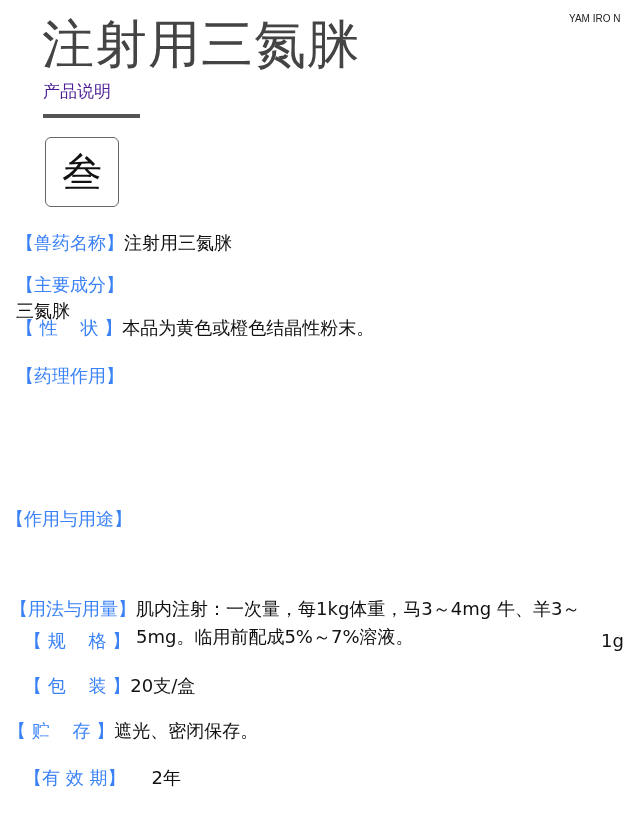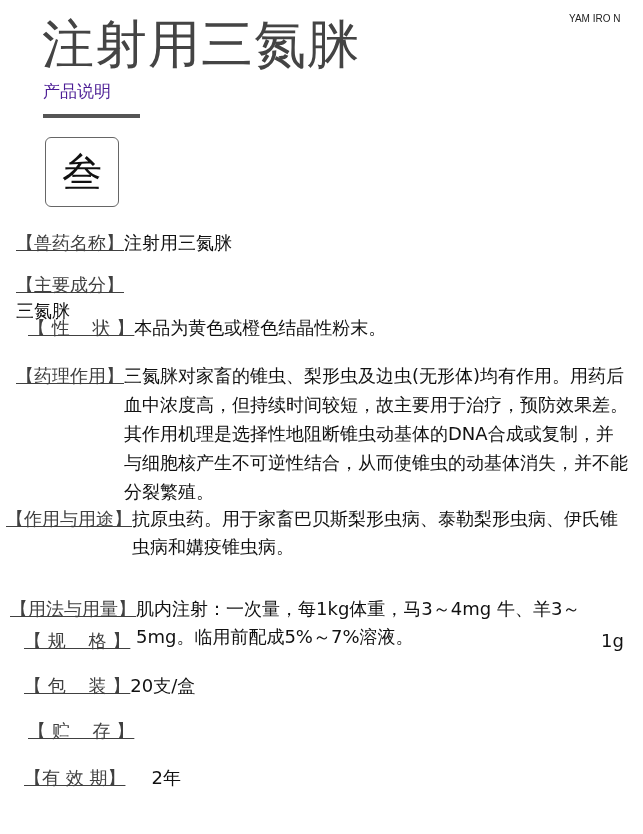--- a/index.html
+++ b/index.html
@@ -8,63 +8,62 @@
   .title { position: absolute; left: 42px; top: 14px; font-family: "DejaVu Serif", "Liberation Serif", serif;
            font-size: 52px; color: #444; letter-spacing: 1px; line-height: 60px; white-space: nowrap; }
   .brand { position: absolute; left: 569px; top: 10px; font-size: 10px; color: #222; width: 70px;
            line-height: 17px; font-family: "Liberation Sans", sans-serif; }
   .subtitle { position: absolute; left: 43px; top: 80px; font-size: 17px; color: #4c1d95; }
   .underline { position: absolute; left: 43px; top: 114px; width: 97px; height: 4px; background: #555; }
   .charbox { position: absolute; left: 45px; top: 137px; width: 74px; height: 70px; border: 1.5px solid #666;
              border-radius: 6px; display: flex; align-items: center; justify-content: center;
              font-size: 40px; color: #111; box-sizing: border-box; }
   .row { position: absolute; display: flex; font-size: 18px; line-height: 26px; }
-  .label { color: #404040; white-space: pre; flex-shrink: 0; text-decoration: underline; }
+  .label { color: #3b82f6; white-space: pre; flex-shrink: 0; }
   .value { color: #111; }
 </style>
 </head>
 <body>
 
 <div class="title">注射用三氮脒</div>
 <div class="brand">YAM IRO N</div>
 <div class="subtitle">产品说明</div>
 <div class="underline"></div>
 <div class="charbox">叁</div>
 
 <div class="row" style="left:16px;top:230px;width:600px;">
   <span class="label">【兽药名称】</span>
   <span class="value">注射用三氮脒</span>
 </div>
 <div class="row" style="left:16px;top:272px;width:600px;flex-direction:column;">
   <span class="label">【主要成分】</span>
   <span class="value">三氮脒</span>
 </div>
-<div class="row" style="left:16px;top:315px;width:600px;margin-left:12px;">
+<div class="row" style="left:16px;top:315px;width:600px;">
   <span class="label">【 性    状 】</span>
   <span class="value">本品为黄色或橙色结晶性粉末。</span>
 </div>
 <div class="row" style="left:16px;top:361px;width:618px;line-height:29px;">
   <span class="label">【药理作用】</span>
-  <span class="value" style="width:505px;">三氮脒对家畜的锥虫、梨形虫及边虫(无形体)均有作用。用药后血中浓度高，但持续时间较短，故主要用于治疗，预防效果差。其作用机理是选择性地阻断锥虫动基体的DNA合成或复制，并与细胞核产生不可逆性结合，从而使锥虫的动基体消失，并不能分裂繁殖。</span>
 </div>
 <div class="row" style="left:6px;top:505px;width:625px;line-height:28px;">
   <span class="label">【作用与用途】</span>
-  <span class="value" style="width:490px;">抗原虫药。用于家畜巴贝斯梨形虫病、泰勒梨形虫病、伊氏锥虫病和媾疫锥虫病。</span>
 </div>
 <div class="row" style="left:10px;top:595px;width:625px;line-height:28px;">
   <span class="label">【用法与用量】</span>
   <span class="value" style="width:475px;">肌内注射：一次量，每1kg体重，马3～4mg 牛、羊3～5mg。临用前配成5%～7%溶液。</span>
 </div>
 <div class="row" style="left:24px;top:628px;width:600px;justify-content:space-between;">
   <span class="label">【 规    格 】</span>
   <span class="value">1g</span>
 </div>
 <div class="row" style="left:24px;top:673px;width:600px;">
   <span class="label">【 包    装 】</span>
   <span class="value">20支/盒</span>
 </div>
-<div class="row" style="left:28px;top:718px;width:600px;align-items:center;">
+<div class="row" style="left:8px;top:718px;width:600px;align-items:center;">
   <span class="label">【 贮    存 】</span>
+  <span class="value">遮光、密闭保存。</span>
 </div>
 <div class="row" style="left:24px;top:765px;width:600px;gap:26px;">
   <span class="label">【有 效 期】</span>
   <span class="value">2年</span>
 </div>
 
 </body></html>

